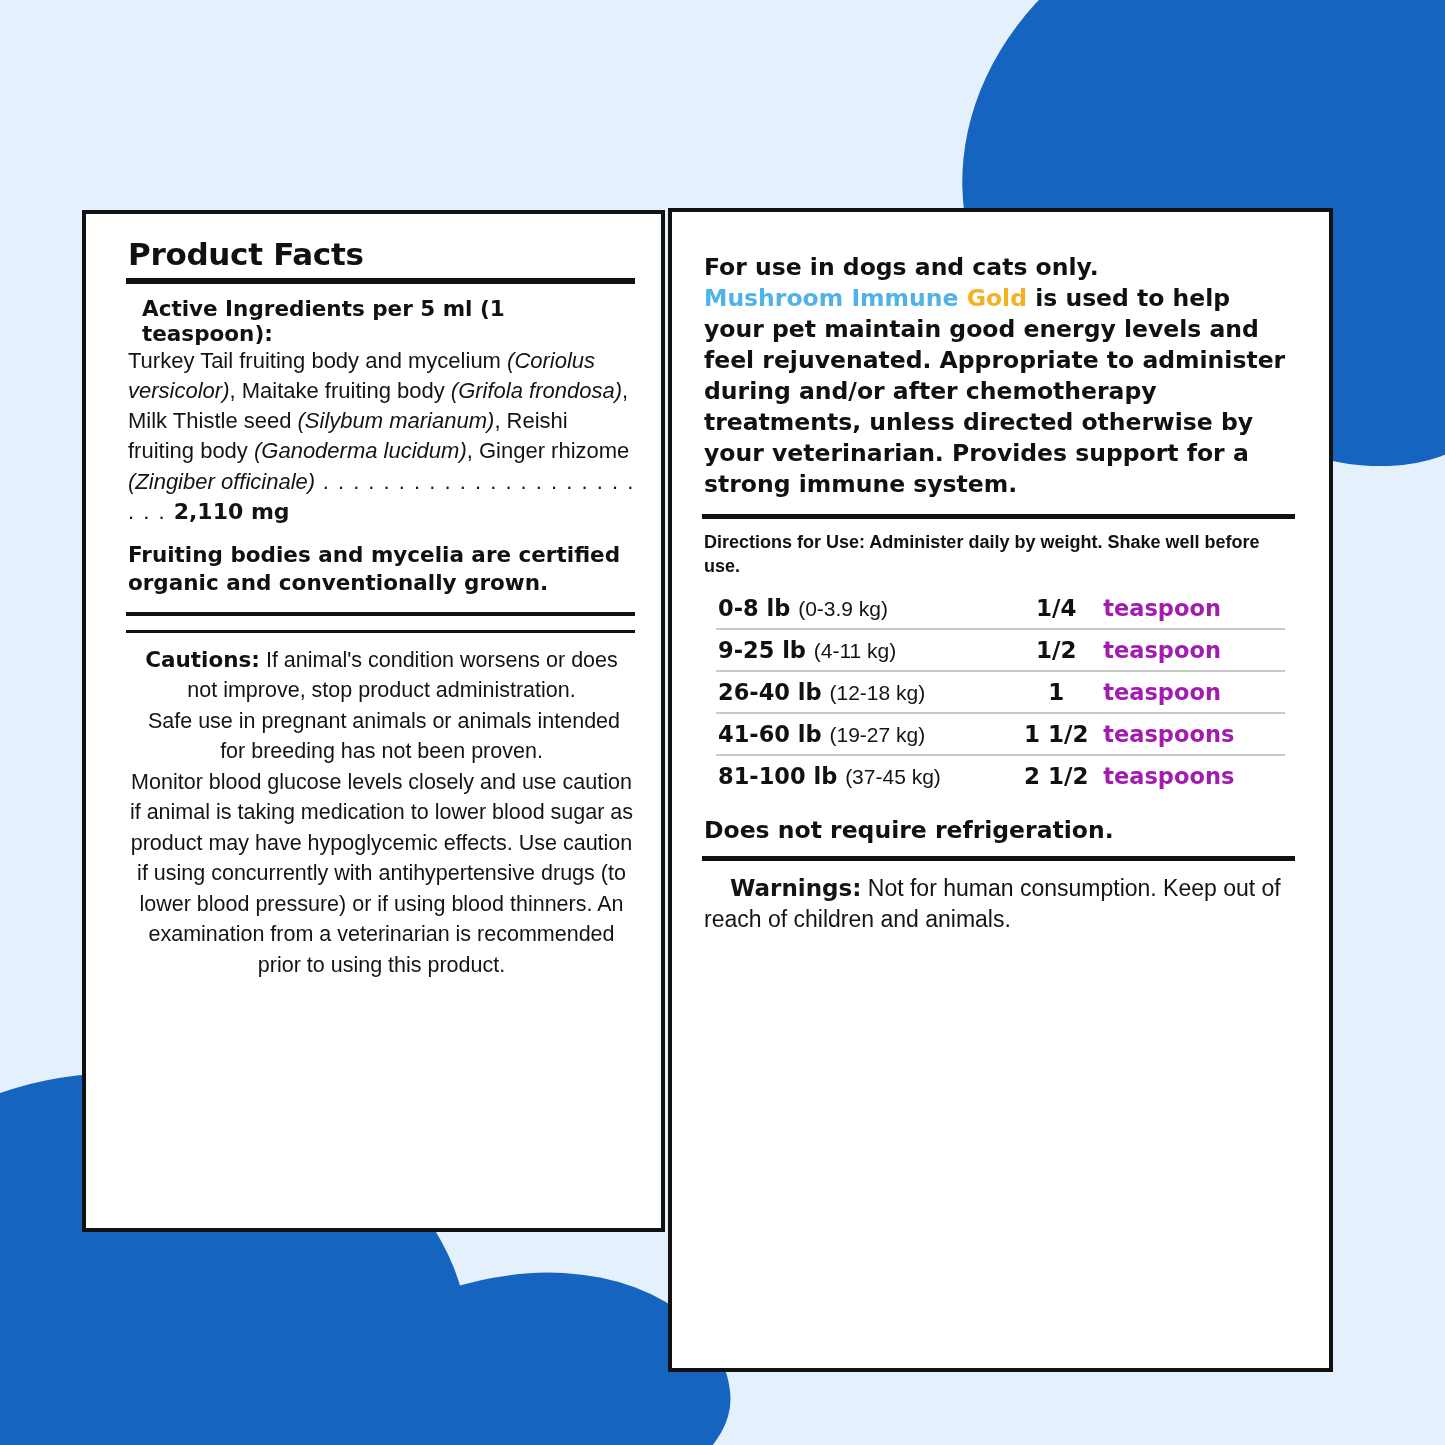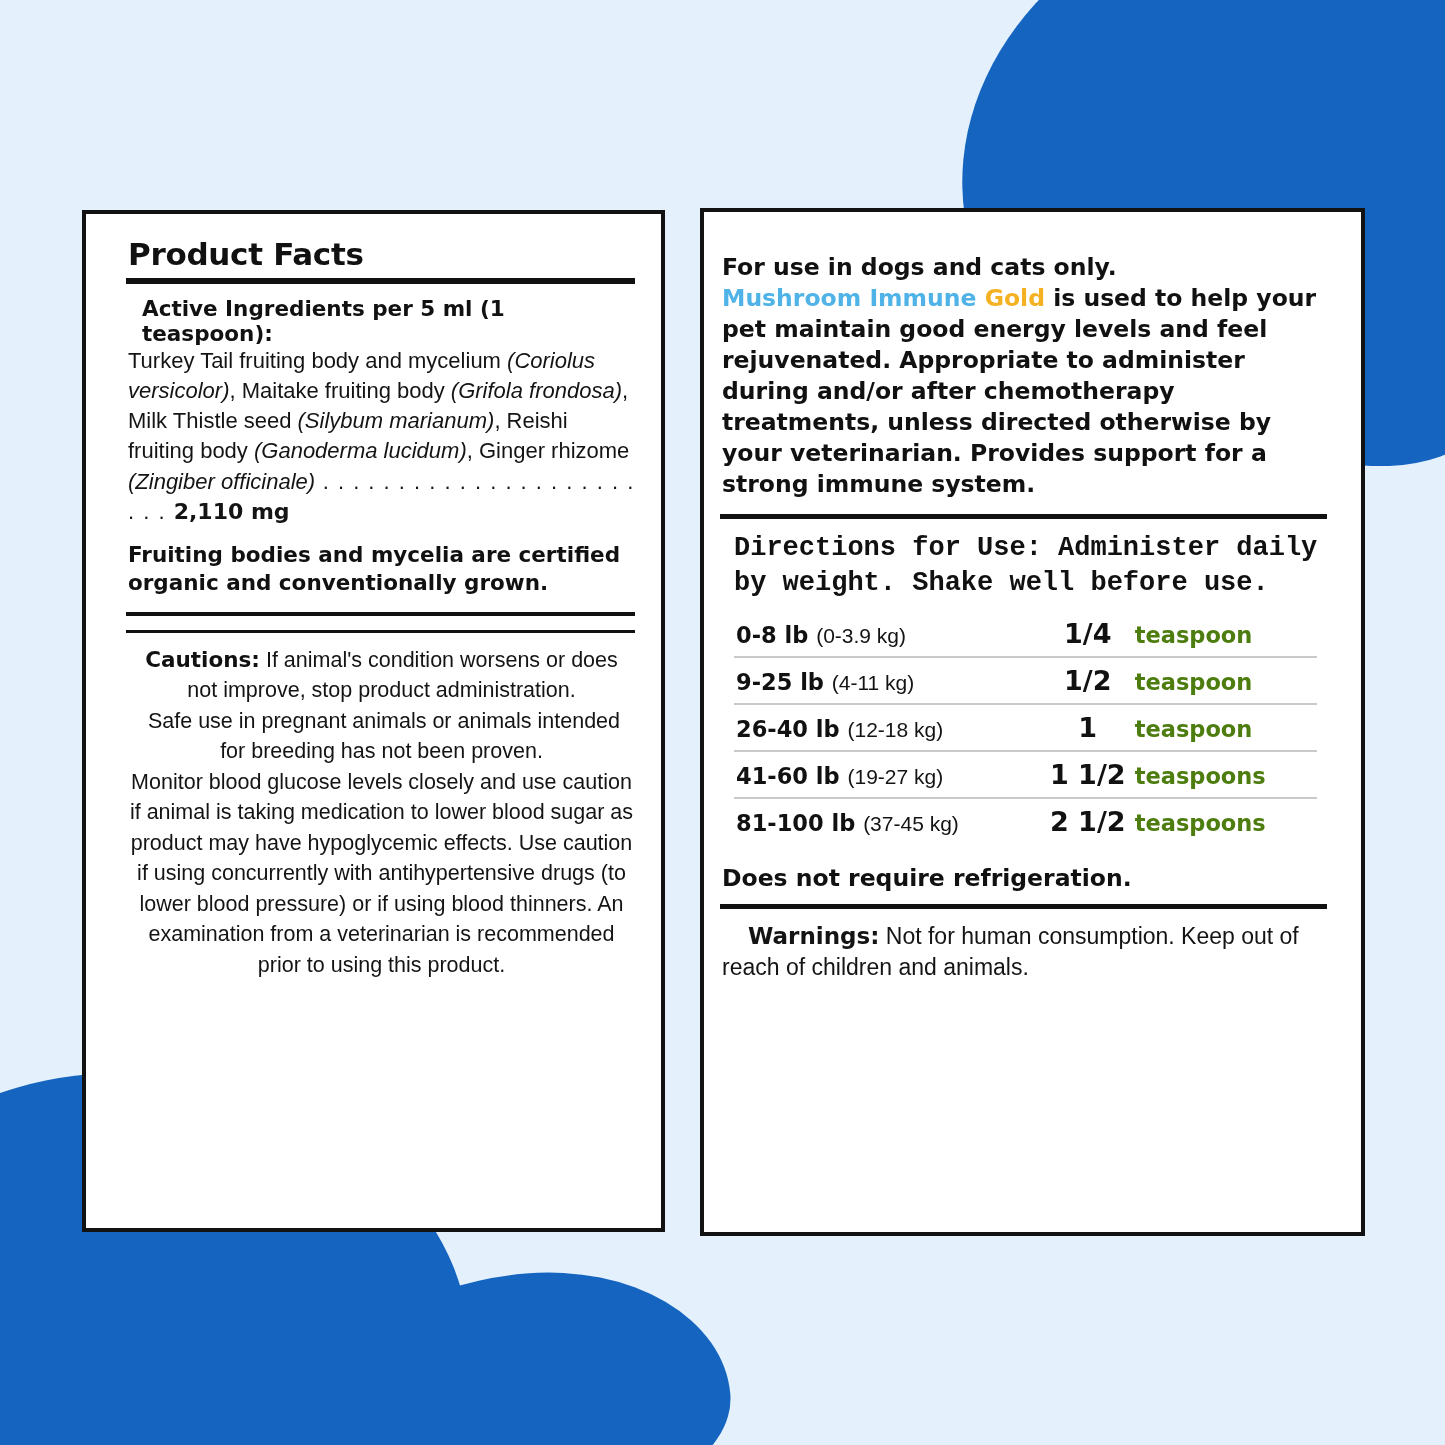--- a/index.html
+++ b/index.html
@@ -69,25 +69,25 @@
     z-index: 2;
   }
   #panel-left {
     left: 82px;
     top: 210px;
     width: 583px;
     height: 1022px;
     padding: 22px 26px 10px 40px;
   }
   #panel-right {
-    left: 700px;
+    left: 668px;
     top: 208px;
     width: 665px;
-    height: 1028px;
-    padding: 40px 34px 10px 16px;
+    height: 1164px;
+    padding: 40px 34px 10px 30px;
   }
 
   .pf-title {
     font-family: "DejaVu Sans", sans-serif;
     font-weight: bold;
     font-size: 31px;
     letter-spacing: -0.3px;
     color: #111;
     margin: 0 0 6px 2px;
   }
@@ -157,26 +157,26 @@
     font-weight: bold;
     font-size: 23.5px;
     line-height: 1.32;
     color: #111;
     margin: 0 0 2px 2px;
   }
   .brand-blue { color: #4fb3e8; }
   .brand-gold { color: #f4b223; }
 
   .directions {
-    font-family: Liberation Mono, monospace;
-    font-weight: bold;
-    font-size: 27px;
+    font-family: Liberation Sans, sans-serif;
+    font-weight: bold;
+    font-size: 18px;
     line-height: 1.3;
     color: #111;
-    margin: 0 0 10px 14px;
+    margin: 0 0 10px 2px;
   }
 
   table.dose {
     width: 96%;
     margin: 6px 0 20px 14px;
     border-collapse: collapse;
   }
   table.dose td {
     border-bottom: 2px solid #c9c9c9;
     padding: 7px 2px 7px 2px;
@@ -192,31 +192,31 @@
   }
   .wt .kg {
     font-family: "Liberation Sans", sans-serif;
     font-weight: normal;
     font-size: 21px;
     color: #141414;
   }
   .qty {
     font-family: "DejaVu Sans", sans-serif;
     font-weight: bold;
-    font-size: 27px;
+    font-size: 23px;
     color: #111;
     text-align: center;
     width: 86px;
     white-space: nowrap;
   }
   .unit {
     font-family: "DejaVu Sans", sans-serif;
     font-weight: bold;
     font-size: 22.5px;
-    color: #4d7c0f;
+    color: #a21caf;
     padding-left: 14px;
     white-space: nowrap;
     width: 180px;
   }
   .norefrig {
     font-family: "DejaVu Sans", sans-serif;
     font-weight: bold;
     font-size: 23.5px;
     color: #111;
     margin: 10px 0 0 2px;

